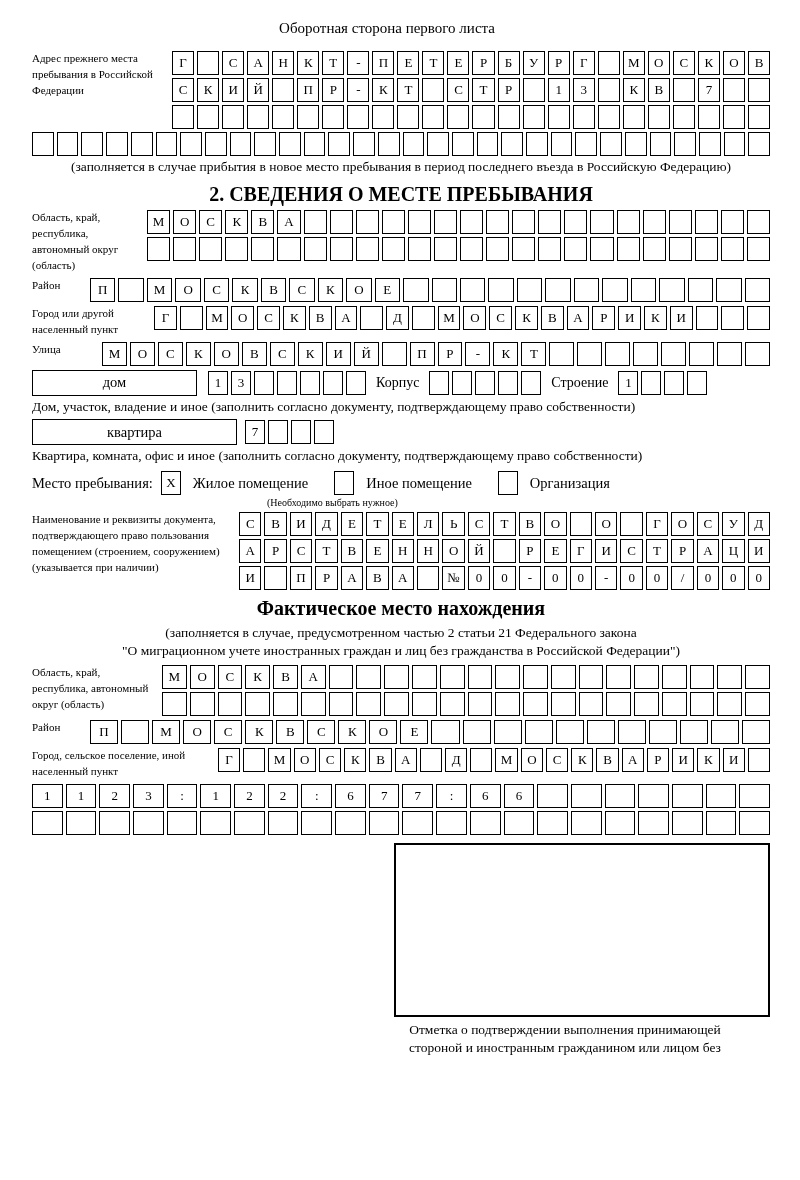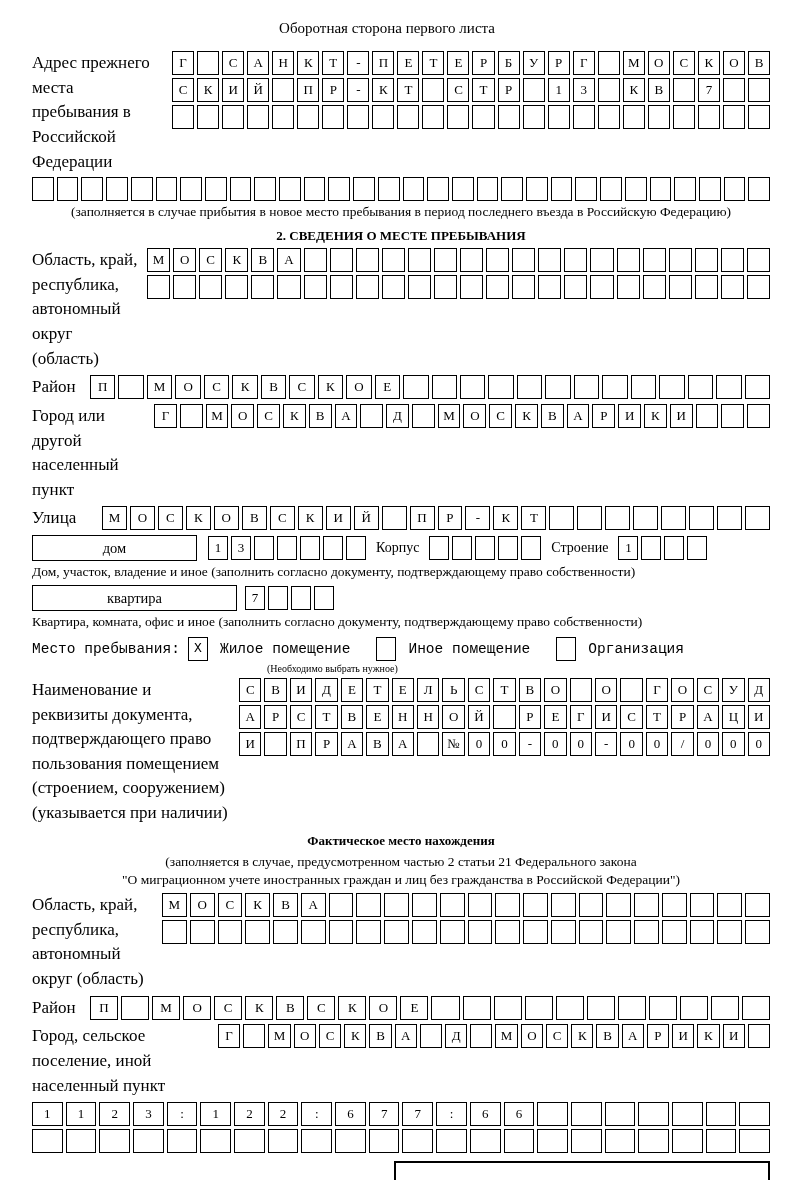--- a/index.html
+++ b/index.html
@@ -4,45 +4,45 @@
 <style>
   html,body{margin:0;padding:0;background:#fff;}
   .page{
     width:800px;min-height:1180px;box-sizing:border-box;
     padding:20px 30px 18px 32px;
     font-family:"Liberation Serif","DejaVu Serif",serif;
     color:#000;background:#fff;position:relative;
   }
   .hdr-note{text-align:center;font-size:15px;padding-right:28px;margin-bottom:14px;}
   .field{display:flex;align-items:flex-start;margin-top:4px;}
-  .flabel{flex:none;font-size:17px;line-height:1.45;padding-right:8px;box-sizing:border-box;}
+  .flabel{flex:none;font-size:11px;line-height:1.45;padding-right:8px;box-sizing:border-box;}
   .w140{width:140px}.w115{width:115px}.w58{width:58px}.w122{width:122px}
   .w70{width:70px}.w205{width:207px}.w130{width:130px}.w186{width:186px}
   .rows{flex:1;display:flex;flex-direction:column;gap:3px;min-width:0;}
   .boxrow.grid{display:grid;gap:3px;}
   .boxrow.fixed{display:flex;gap:3px;}
   .boxrow.fixed .cell{width:20px;flex:none;}
   .cell{
     border:1.5px solid #000;height:24px;box-sizing:border-box;
     display:flex;align-items:center;justify-content:center;
     font-size:13px;background:#fff;min-width:0;
   }
   .fullrow{margin-top:3px;}
   .caption{font-size:13.5px;margin-top:3px;line-height:1.25;}
   .center{text-align:center;}
-  .sect-title{font-size:13px;font-weight:bold;text-align:center;margin:7px 0 4px 0;}
+  .sect-title{font-size:20px;font-weight:bold;text-align:center;margin:7px 0 4px 0;}
   .domrow{display:flex;align-items:center;margin-top:4px;}
   .widebox{
     border:1.5px solid #000;height:26px;box-sizing:border-box;flex:none;
     display:flex;align-items:center;justify-content:center;font-size:14.5px;
   }
   .wb-dom{width:165px;margin-right:11px;}
   .wb-kv{width:205px;margin-right:8px;}
   .inl-label{font-size:14px;margin:0 10px;flex:none;}
-  .mestorow{display:flex;align-items:center;margin-top:6px;font-size:14.5px;font-family:Liberation Mono, monospace;}
+  .mestorow{display:flex;align-items:center;margin-top:6px;font-size:14.5px;}
   .mlabel{margin-right:8px;}
   .cbgap{margin-right:12px;}
   .mtext{margin-right:26px;}
   .choice-note{font-size:10px;margin-top:2px;margin-left:235px;}
   .fact-cap{font-size:13.5px;text-align:center;line-height:1.35;}
   .bigbox{width:376px;height:174px;border:2px solid #000;box-sizing:border-box;margin:8px 0 4px auto;background:#fff;}
   .markcap{width:410px;margin-left:auto;text-align:center;font-size:13.5px;line-height:1.4;}
 </style>
 </head>
 <body>

